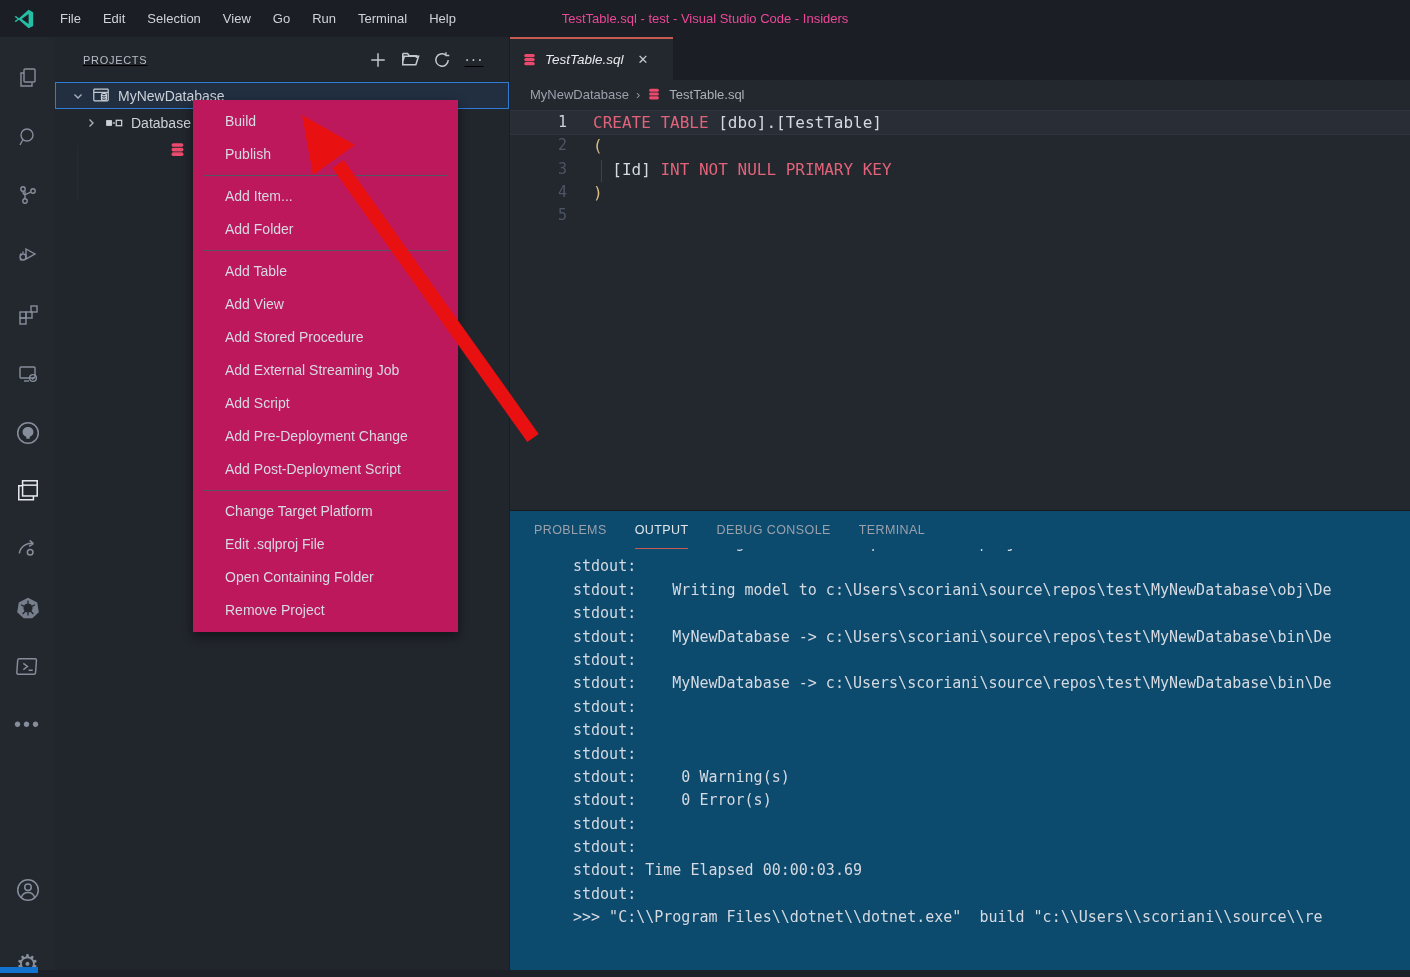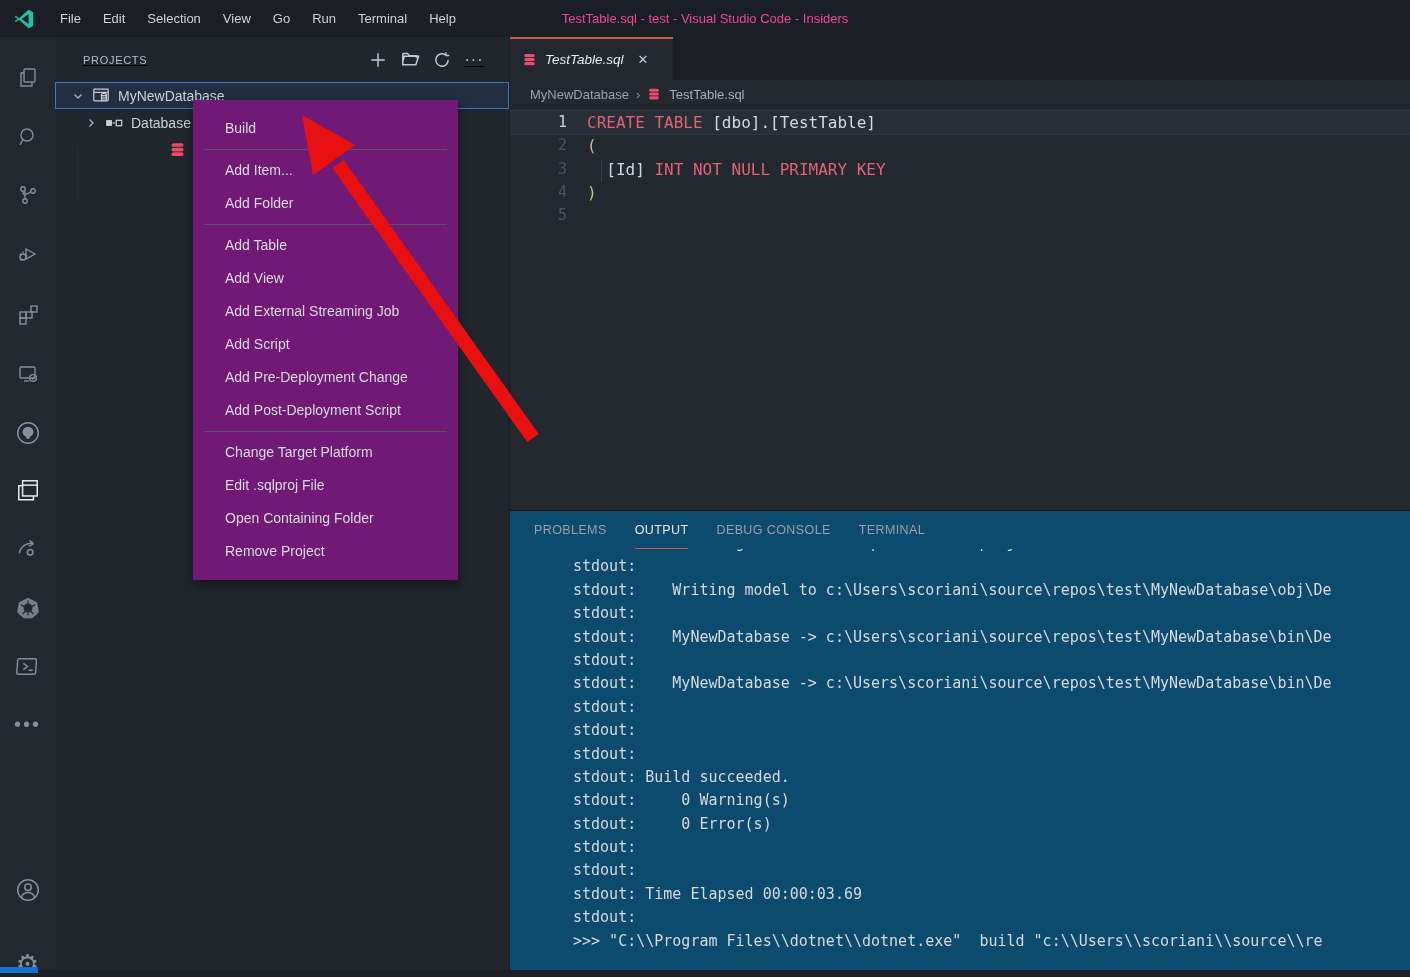--- a/index.html
+++ b/index.html
@@ -61,21 +61,21 @@
   #breadcrumb { height:28px; display:flex; align-items:center; padding-left:20px;
     color:#9aa1ab; font-size:13px; }
   #breadcrumb .crumb-sep { margin:0 7px; color:#8d939d; }
   #breadcrumb .t-icon { width:16px; height:16px; margin-right:6px; display:flex; align-items:center; }
   #crumb-file { color:#aab0b9; }
 
   #code { position:relative; height:402px; padding-top:3px;
     font-family:"DejaVu Sans Mono", monospace; font-size:16px; }
   .cline { height:23.3px; line-height:23.3px; display:flex; white-space:pre; }
   .lnum { width:57px; text-align:right; color:#4d5565; flex:none; font-size:15px; }
-  .ctext { margin-left:20px; }
+  .ctext { margin-left:26px; }
   .cline.current { background:#282d36; box-shadow:0 1px 0 #2e3440, 0 -1px 0 #2e3440; }
   .cline.current .lnum { color:#ccd1d9; }
   .kw { color:#e06379; }
   .plain { color:#d4d8e0; }
   .paren { color:#d8bd82; }
   #indent-guide { position:absolute; left:91px; top:52px; width:1px; height:22px; background:#3a4150; }
 
   
   #panel { position:absolute; left:510px; top:510px; width:900px; height:460px;
     background:#0c4a6e; border-top:1px solid #17191e; overflow:hidden; }
@@ -89,22 +89,22 @@
   .oline.clipped { margin-top:-17px; }
 
   
   #status-strip { position:absolute; left:0; top:970px; width:1410px; height:7px;
     background:#1d2127; z-index:20; }
   #status-blue { position:absolute; left:0; top:967px; width:38px; height:6px;
     background:#1272cf; z-index:21; }
 
   
   #context-menu { position:absolute; left:193px; top:100px; width:265px;
-    background:#701a75; box-shadow:0 4px 10px rgba(0,0,0,.45); z-index:50;
-    padding:12px 0; }
+    background:#be185d; box-shadow:0 4px 10px rgba(0,0,0,.45); z-index:50;
+    padding:5px 0; }
   .mi { height:33px; line-height:33px; padding-left:32px; color:#d7dae0; font-size:14px; }
   .msep { height:1px; background:#53575f; margin:4px 11px; }
 
   
   #arrow-overlay { position:absolute; left:250px; top:90px; width:320px; height:370px;
     z-index:60; pointer-events:none; }
 </style>
 </head>
 <body>
 
@@ -358,42 +358,43 @@
     <div class="oline clipped">stdout:    Creating a model to represent the project...</div>
     <div class="oline">stdout:</div>
     <div class="oline">stdout:    Writing model to c:\Users\scoriani\source\repos\test\MyNewDatabase\obj\De</div>
     <div class="oline">stdout:</div>
     <div class="oline">stdout:    MyNewDatabase -&gt; c:\Users\scoriani\source\repos\test\MyNewDatabase\bin\De</div>
     <div class="oline">stdout:</div>
     <div class="oline">stdout:    MyNewDatabase -&gt; c:\Users\scoriani\source\repos\test\MyNewDatabase\bin\De</div>
     <div class="oline">stdout:</div>
     <div class="oline">stdout:</div>
     <div class="oline">stdout:</div>
-    <div class="oline">stdout: Build succeeded.</div>
     <div class="oline">stdout:     0 Warning(s)</div>
     <div class="oline">stdout:     0 Error(s)</div>
     <div class="oline">stdout:</div>
     <div class="oline">stdout:</div>
     <div class="oline">stdout: Time Elapsed 00:00:03.69</div>
     <div class="oline">stdout:</div>
     <div class="oline">&gt;&gt;&gt; "C:\\Program Files\\dotnet\\dotnet.exe"  build "c:\\Users\\scoriani\\source\\re</div>
   </div>
 </div>
 
 <div id="status-blue"></div>
 <div id="status-strip"></div>
 
 <div id="context-menu">
   <div class="mi">Build</div>
+  <div class="mi">Publish</div>
   <div class="msep"></div>
   <div class="mi">Add Item...</div>
   <div class="mi">Add Folder</div>
   <div class="msep"></div>
   <div class="mi">Add Table</div>
   <div class="mi">Add View</div>
+  <div class="mi">Add Stored Procedure</div>
   <div class="mi">Add External Streaming Job</div>
   <div class="mi">Add Script</div>
   <div class="mi">Add Pre-Deployment Change</div>
   <div class="mi">Add Post-Deployment Script</div>
   <div class="msep"></div>
   <div class="mi">Change Target Platform</div>
   <div class="mi">Edit .sqlproj File</div>
   <div class="mi">Open Containing Folder</div>
   <div class="mi">Remove Project</div>
 </div>

